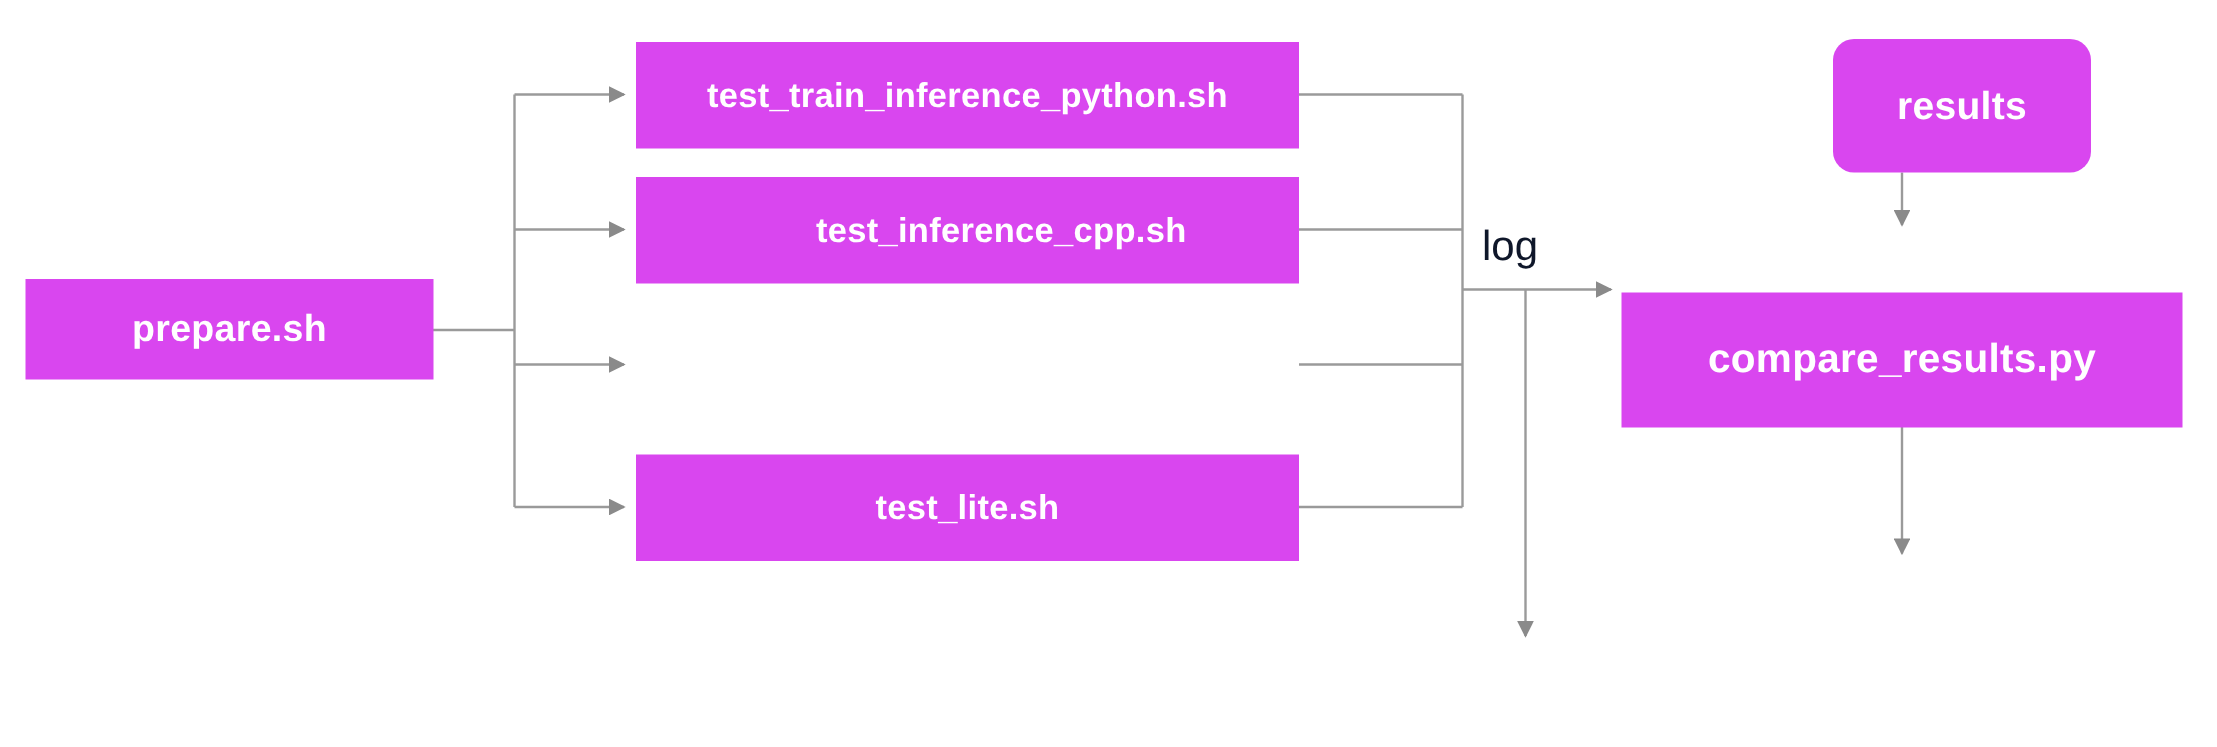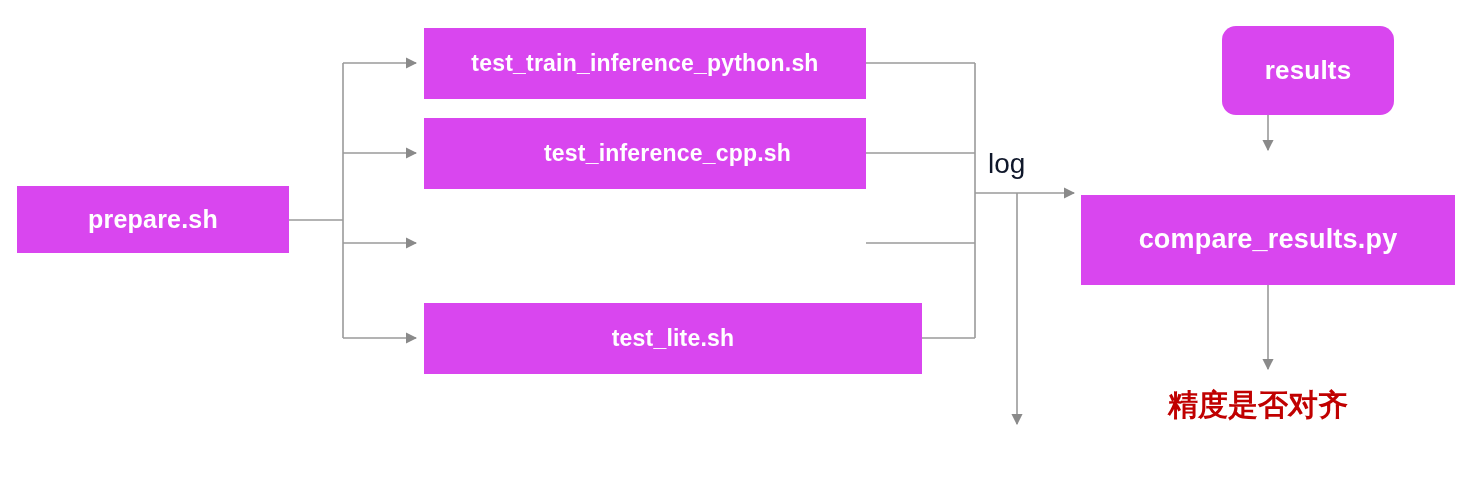--- a/index.html
+++ b/index.html
@@ -96,30 +96,29 @@
 
   <div class="node" style="left:424px; top:28px; width:442px; height:71px; font-size:23px;">
     <span>test_train_inference_python.sh</span>
   </div>
 
   <div class="node" style="left:424px; top:118px; width:442px; height:71px; font-size:23px;padding-left:45px;">
     <span>test_inference_cpp.sh</span>
   </div>
 
 
-  <div class="node" style="left:424px; top:303px; width:498px; height:71px; font-size:23px;">
+  <div class="node" style="left:424px; top:303px; width:442px; height:71px; font-size:23px;">
     <span>test_lite.sh</span>
   </div>
 
   <div class="node rounded" style="left:1184px; top:26px; width:172px; height:89px; font-size:26px;">
     <span>results</span>
   </div>
 
   <div class="node" style="left:1081px; top:155px; width:374px; height:90px; font-size:27px;margin-top:40px;">
     <span>compare_results.py</span>
   </div>
 
   <div class="edge-label" style="left:988px; top:148px; font-size:28px;">log</div>
 
 
-  <div class="note-red" style="left:1168px; top:385px; font-size:30px;">精度是否对齐</div>
 
 </div>
 
 </body></html>

